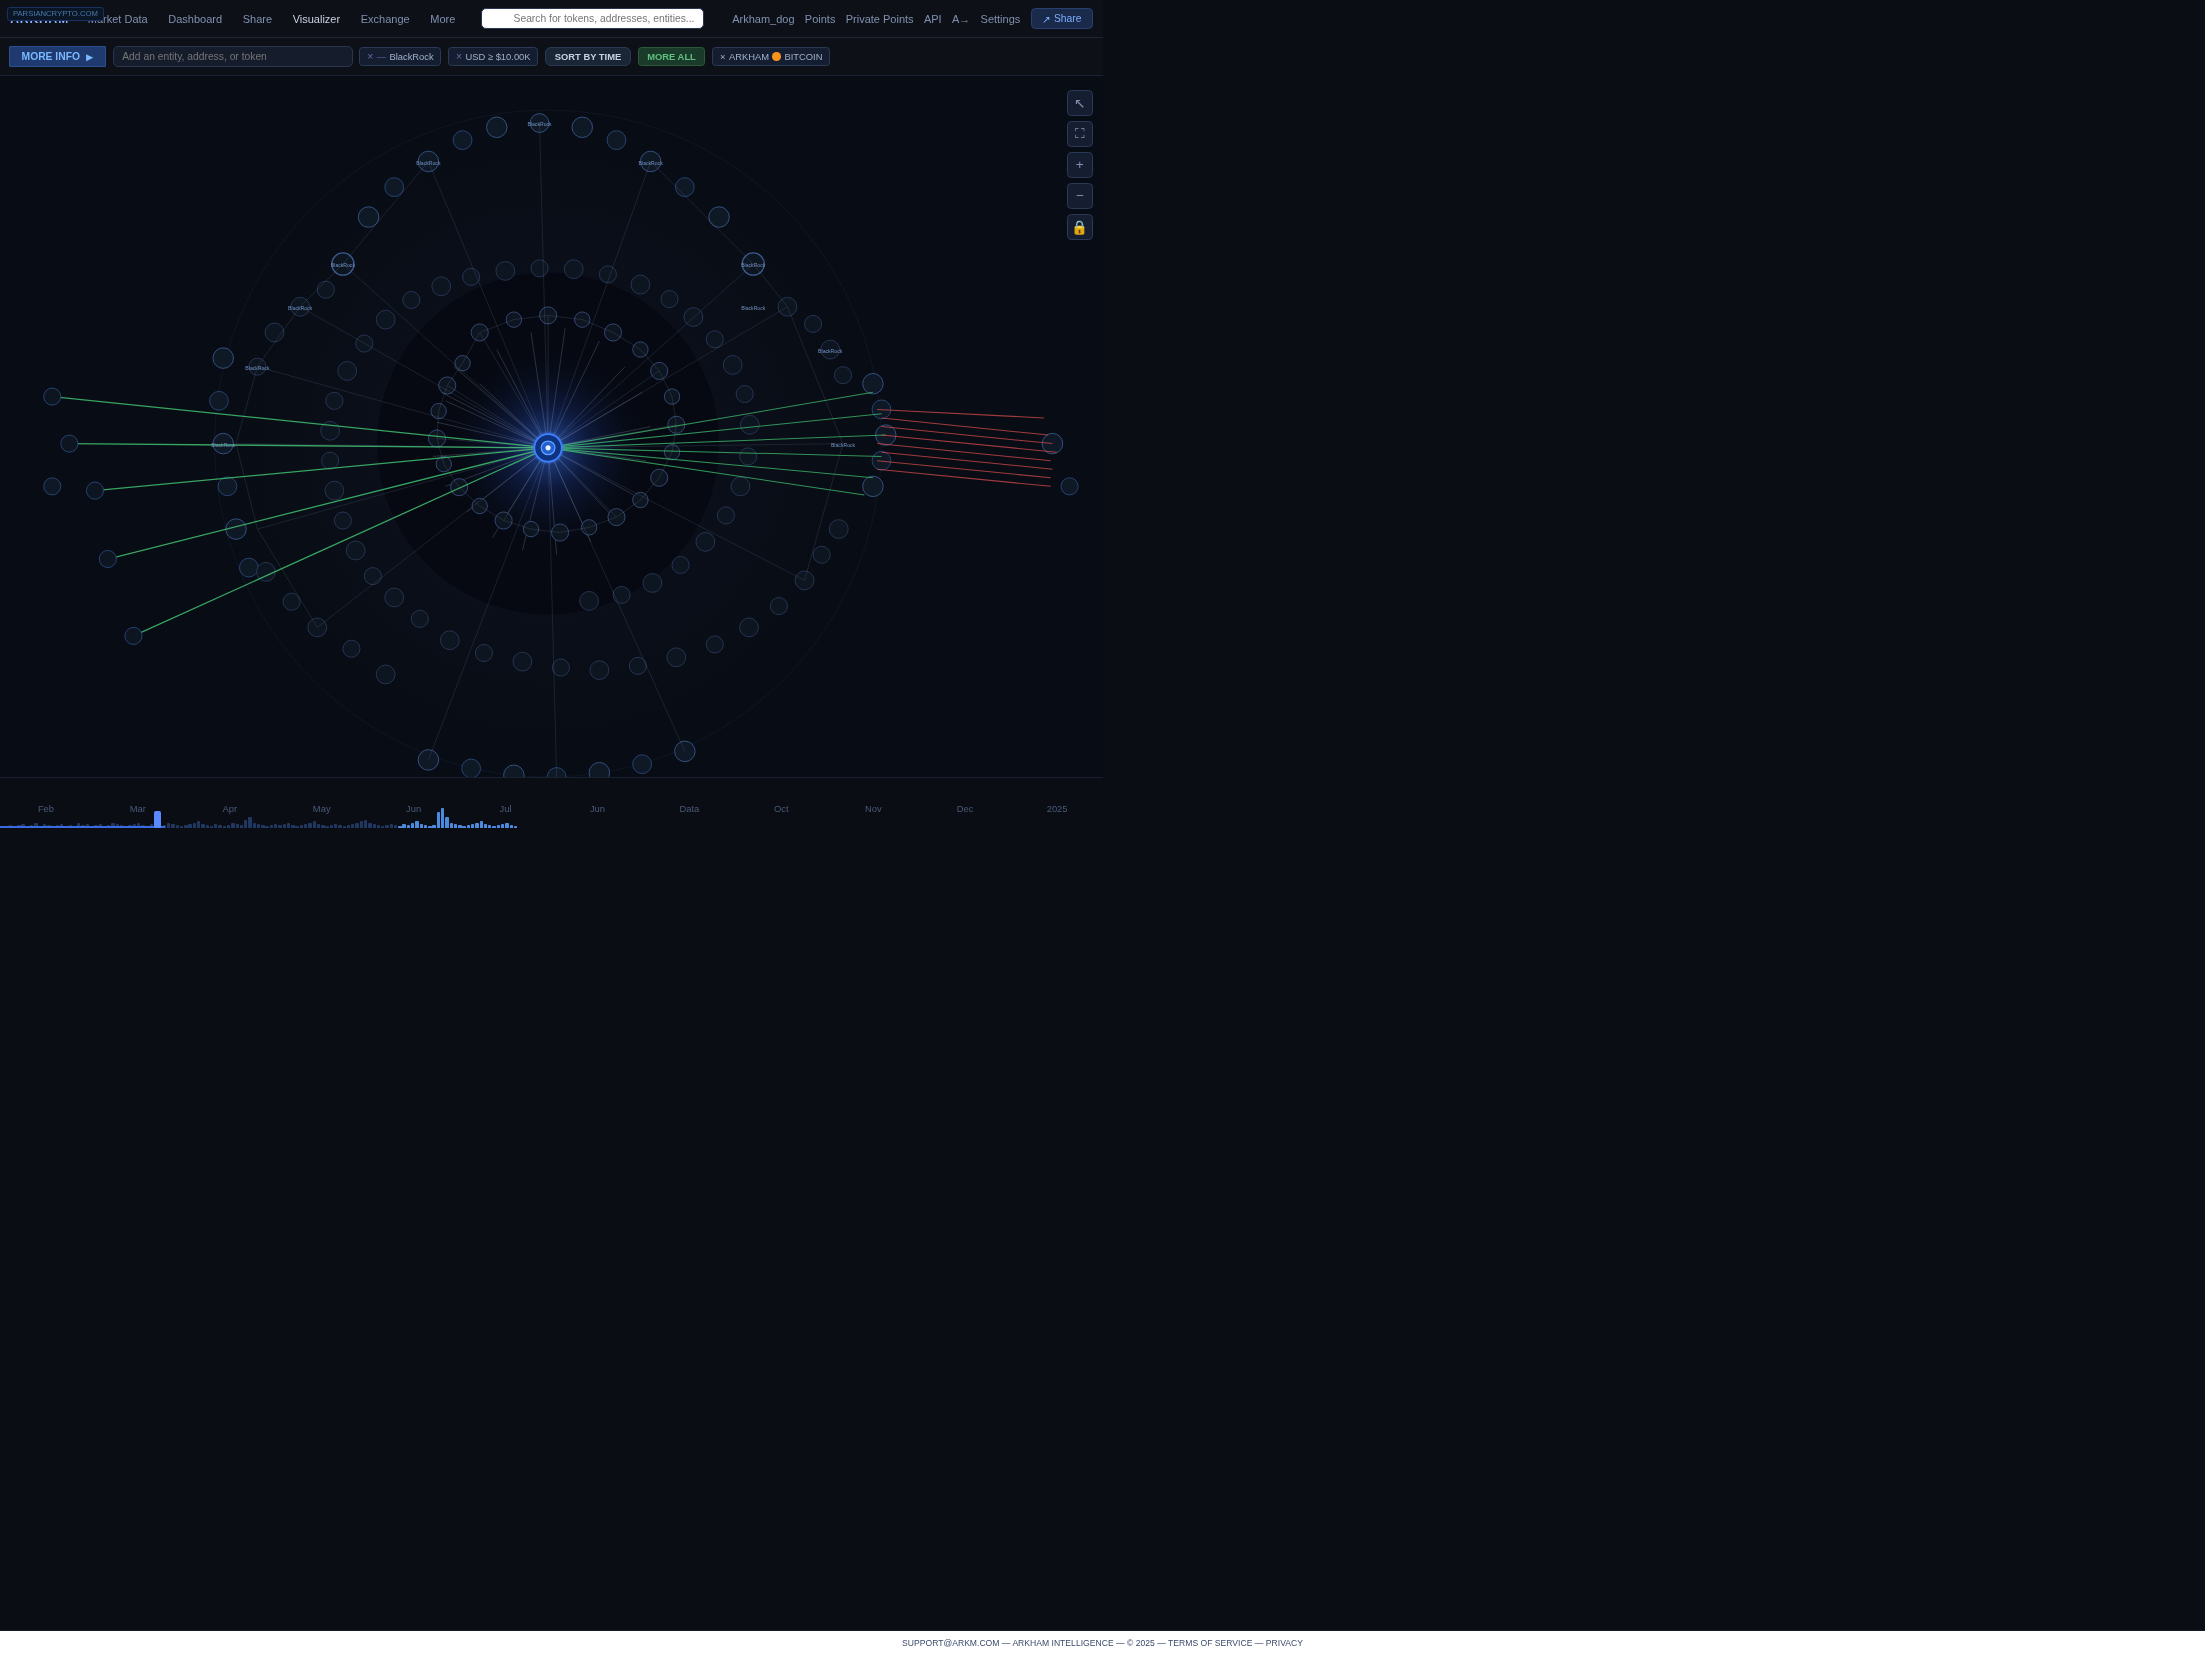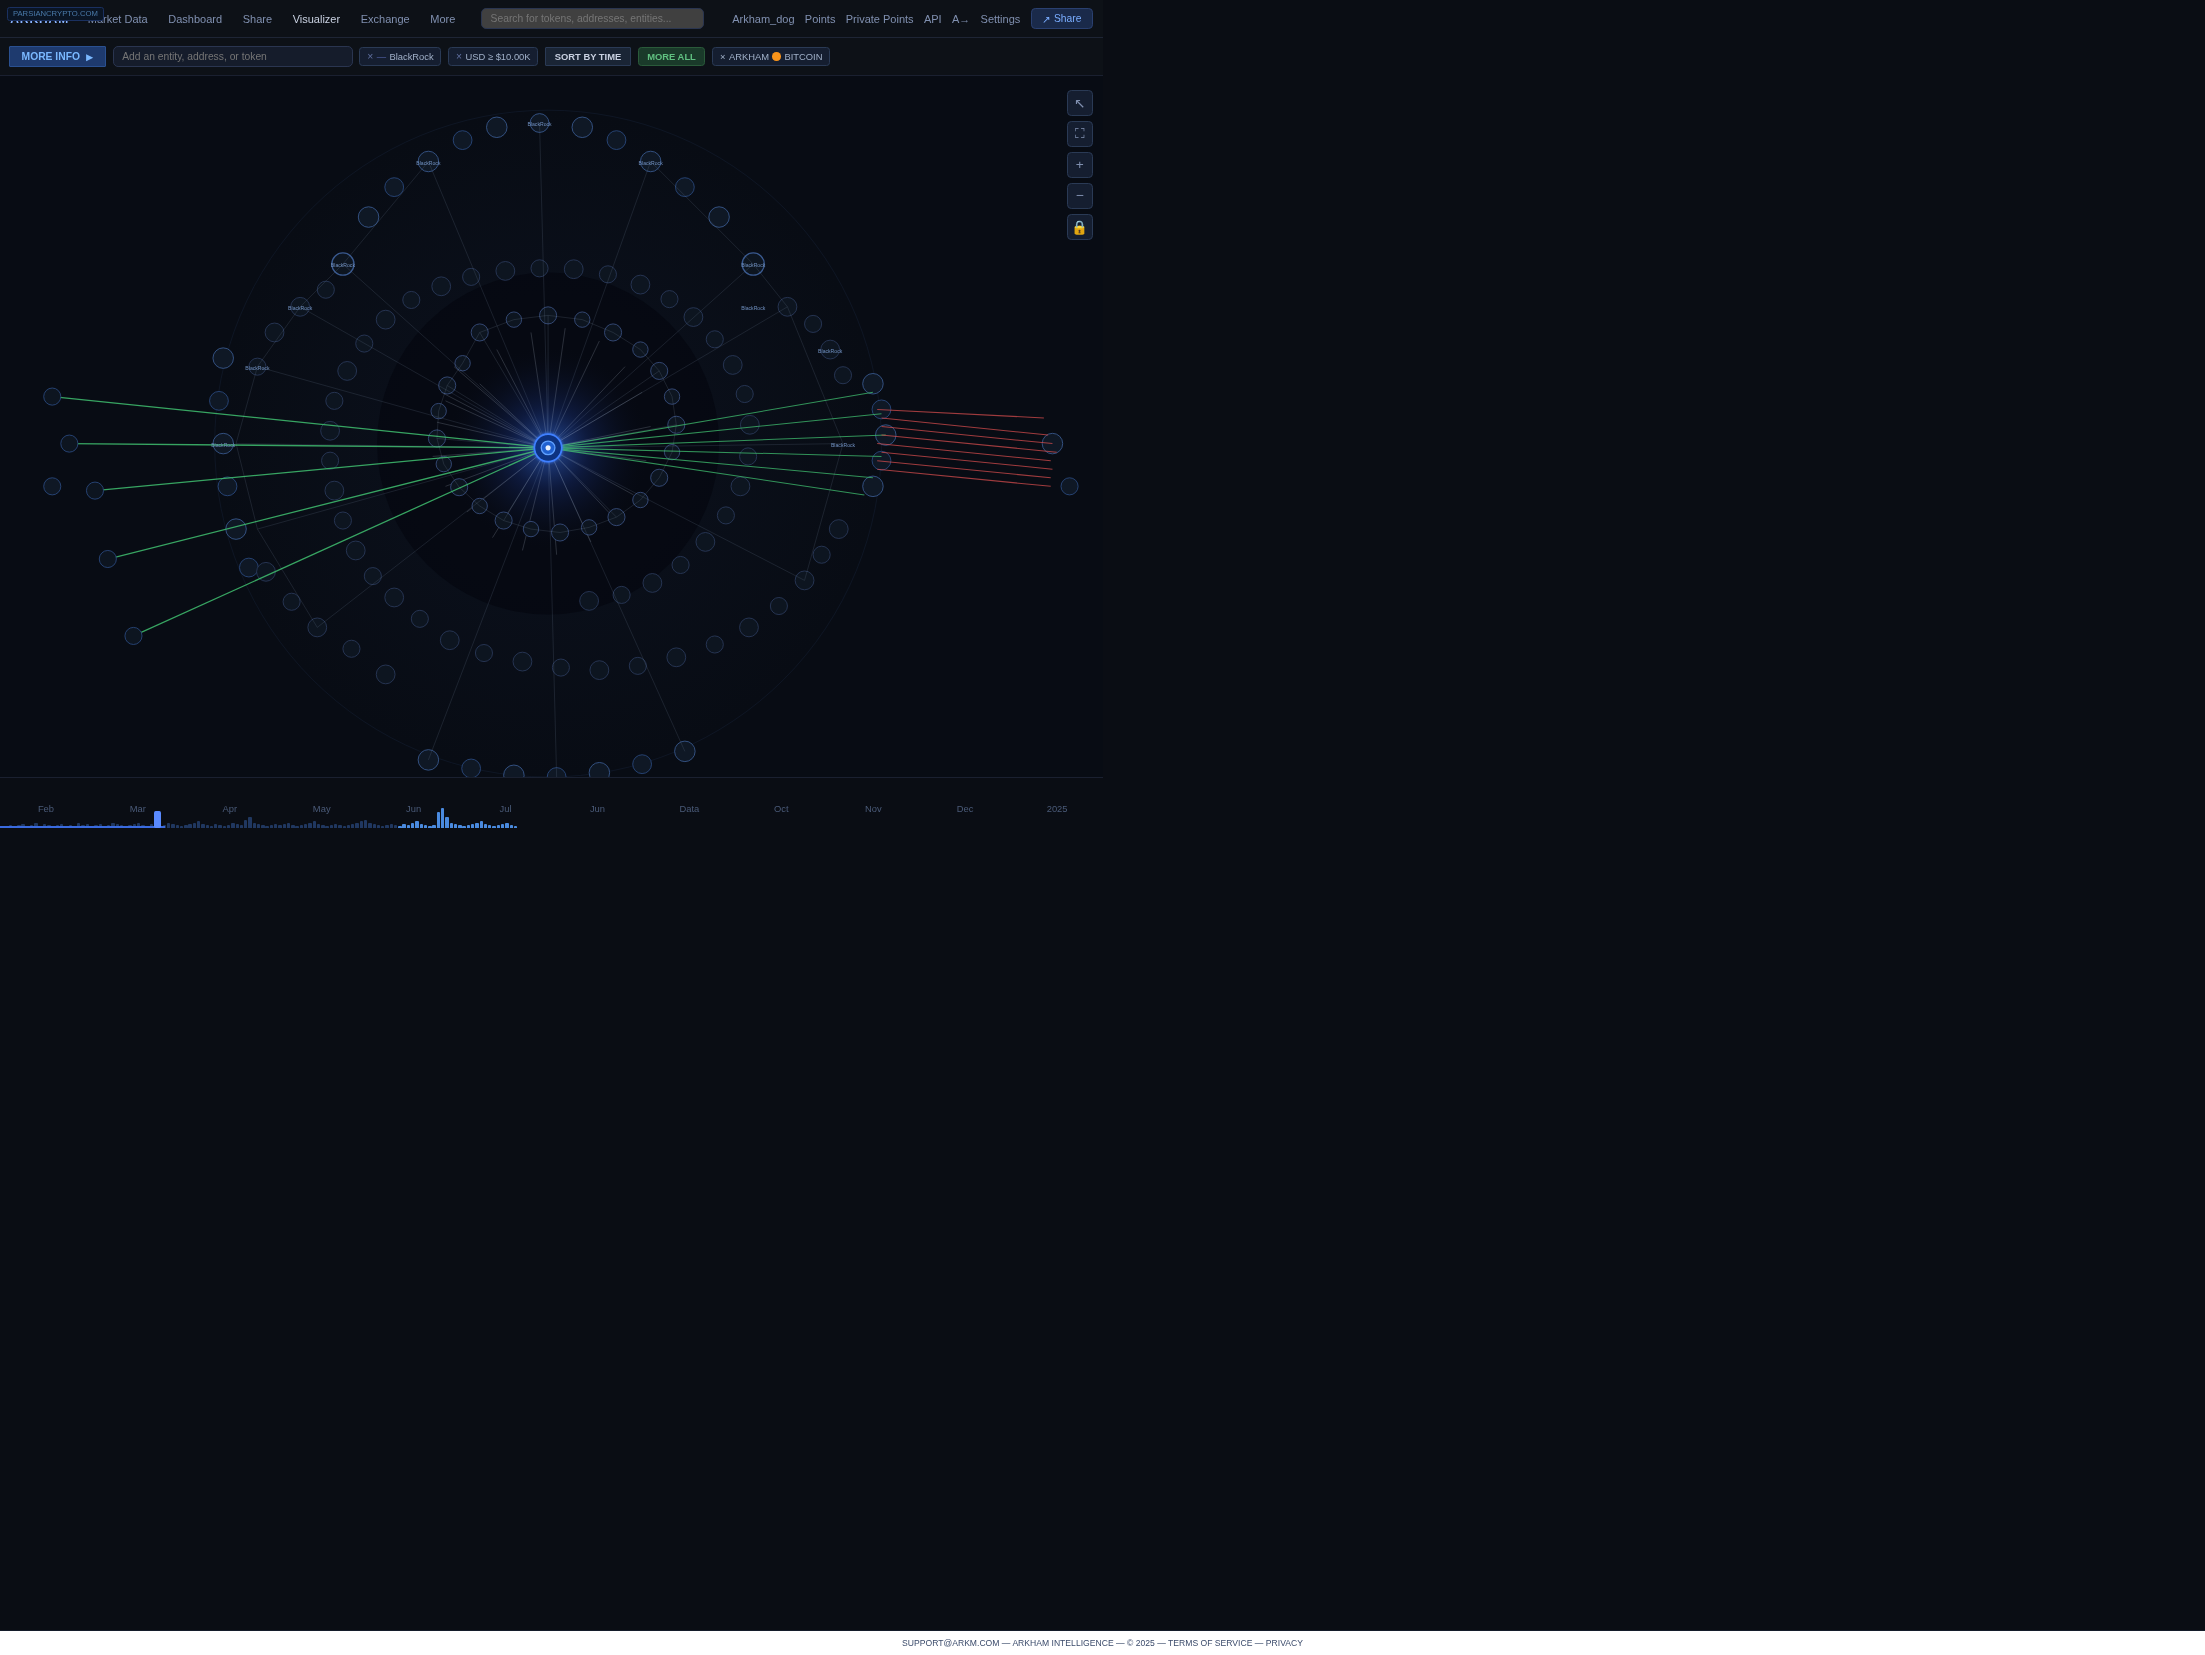--- a/index.html
+++ b/index.html
@@ -47,27 +47,28 @@
       font-size: 11px;
       white-space: nowrap;
     }
     .nav-search {
       flex: 1;
       max-width: 223px;
       margin: 0 13.7px;
     }
     .nav-search input {
       width: 100%;
-      background: #404040;
+      background: #ffffff;
       border: 0.9px solid #2a3550;
       border-radius: 5.1px;
       color: #8090b0;
       padding: 4.3px 8.6px;
       font-size: 10.3px;
       outline: none;
+      text-align: right;
     }
     .nav-right {
       margin-left: auto;
       display: flex;
       align-items: center;
       gap: 10.3px;
     }
     .nav-right-link {
       color: #8090b0;
       cursor: pointer;
@@ -135,21 +136,21 @@
     }
     .filter-tag .x {
       color: #6070a0;
       font-size: 10.3px;
       cursor: pointer;
     }
     .filter-tag .dash { color: #5060a0; }
     .sort-by-time-btn {
       background: #1a2535;
       border: 0.9px solid #2a3a55;
-      border-radius: 1px;
+      border-radius: 6px;
       color: #c8d0e0;
       padding: 3.4px 8.6px;
       cursor: pointer;
       font-size: 9.4px;
       font-weight: bold;
       white-space: nowrap;
     }
     .flow-all-btn {
       background: #1a3a2a;
       border: 0.9px solid #2a5a3a;

